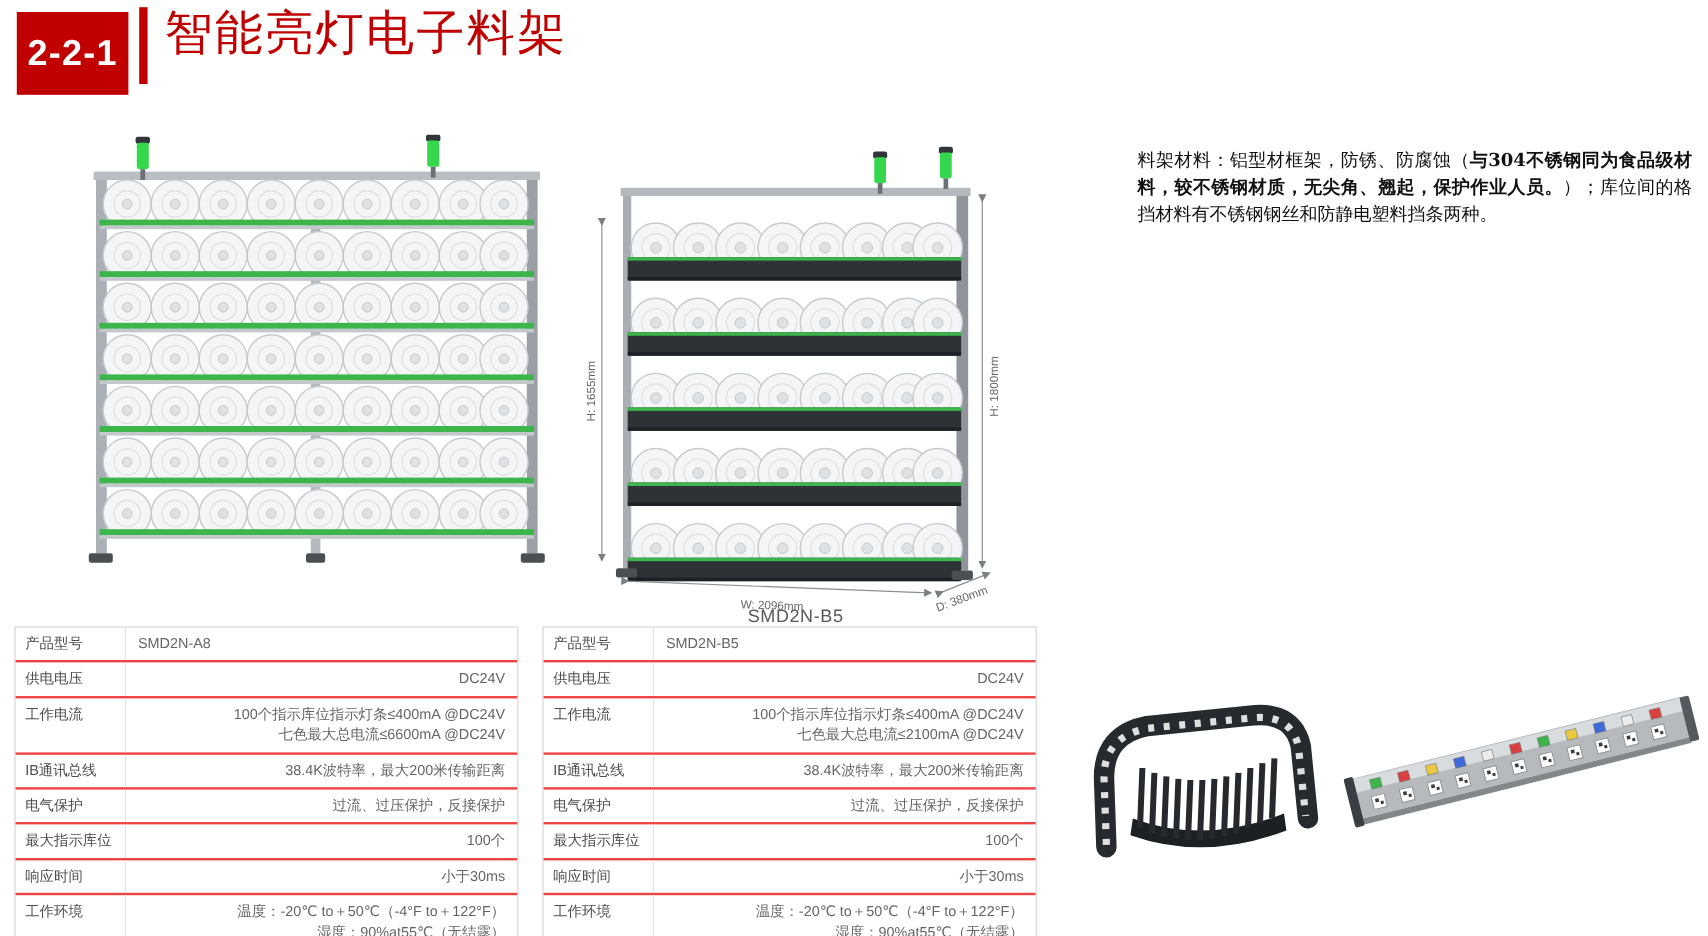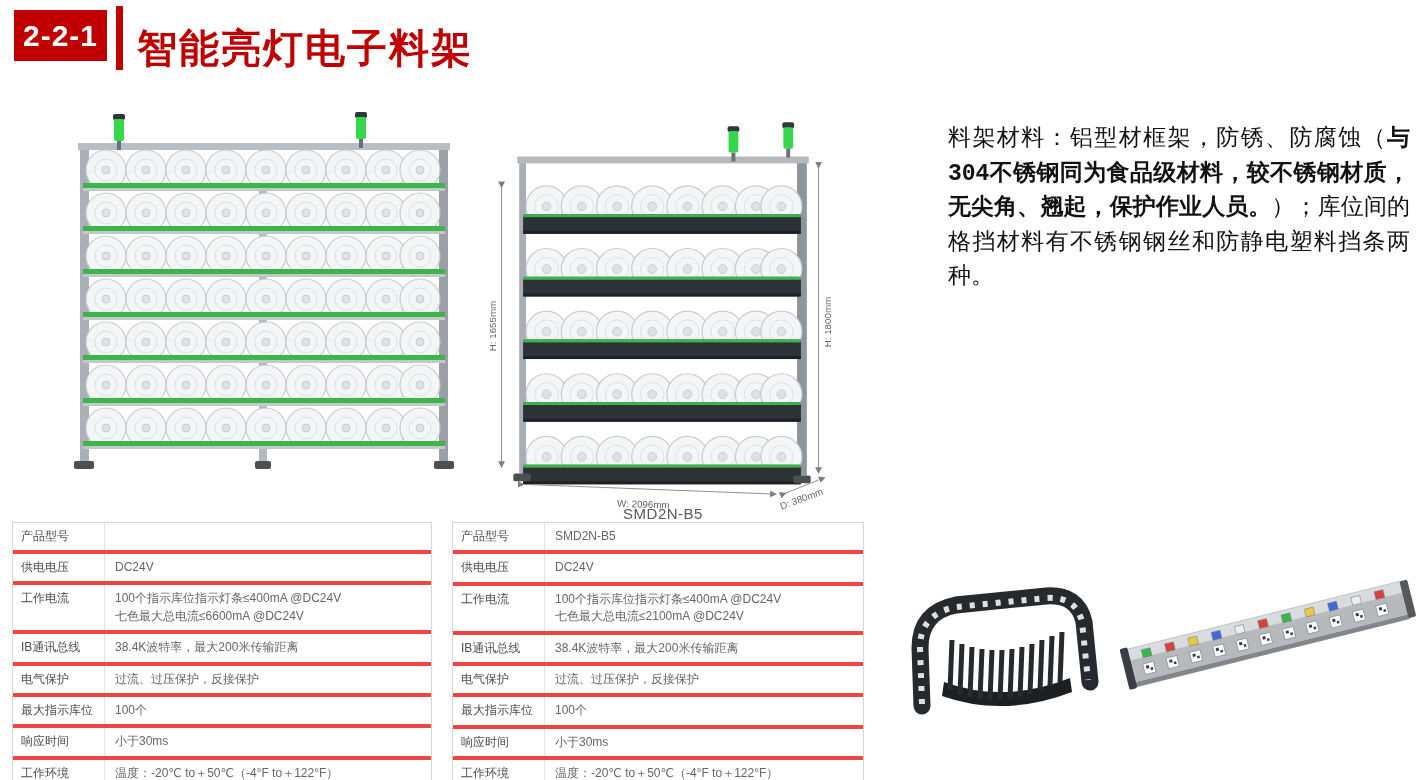--- a/index.html
+++ b/index.html
@@ -6,49 +6,49 @@
     --accent-red:#c00000;
     --indicator-green:#3cb54a;
     --table-border:#d6d6d6;
     --text-gray:#595959;
   }
   *{box-sizing:border-box;margin:0;padding:0;}
   html,body{width:1423px;height:780px;background:#ffffff;overflow:hidden;}
   body{position:relative;font-family:"Liberation Sans","DejaVu Sans",sans-serif;color:#333;}
 
   
-  .hdr-badge{position:absolute;left:14px;top:10px;width:93px;height:51px;
+  .hdr-badge{position:absolute;left:14px;top:10px;width:93px;height:69px;
     background:var(--accent-red);color:#fff;font-size:30px;font-weight:bold;
     display:flex;align-items:center;justify-content:center;letter-spacing:1px;}
   .hdr-bar{position:absolute;left:116px;top:6px;width:7px;height:64px;background:var(--accent-red);}
-  .hdr-title{position:absolute;left:137px;top:28px;font-size:40px;font-weight:bold;
+  .hdr-title{position:absolute;left:137px;top:8px;font-size:40px;font-weight:normal;
     color:var(--accent-red);letter-spacing:2px;line-height:1;}
 
   
   .rack-a{position:absolute;left:58px;top:112px;width:410px;height:370px;}
   .rack-b{position:absolute;left:482px;top:120px;width:362px;height:392px;}
   .rack-b-caption{position:absolute;left:482px;top:505px;width:362px;text-align:center;
     font-size:15px;color:var(--text-gray);letter-spacing:.5px;}
 
   
   .spec-table{position:absolute;top:522px;border:1px solid var(--table-border);
     font-size:12px;color:#666;background:#fff;}
   .spec-table.t1{left:12px;width:420px;}
   .spec-table.t2{left:452px;width:412px;}
   .spec-row{display:flex;align-items:stretch;}
-  .spec-row + .spec-row{border-top:4px solid #ef4444;}
+  .spec-row + .spec-row{border-top:2px solid #ef4444;text-align:right;}
   .spec-label{flex:0 0 92px;padding:5px 8px;font-weight:normal;color:#4d4d4d;
     border-right:1px solid #e4e4e4;display:flex;align-items:flex-start;}
   .spec-value{flex:1;padding:5px 10px;white-space:pre-line;line-height:1.45;color:#666;}
 
   
   .features{position:absolute;left:948px;top:122px;width:462px;
     font-family:"DejaVu Serif","Liberation Serif",serif;color:#111;}
   .features h2{font-size:22px;font-weight:bold;margin-bottom:20px;letter-spacing:1px;}
-  .features p{font-size:23px;line-height:1.5;margin-bottom:17px;text-align:justify;font-family:Liberation Mono, monospace;}
+  .features p{font-size:15px;line-height:1.5;margin-bottom:17px;text-align:justify;}
   .features .b{font-weight:bold;}
 
   
   .photo-bracket{position:absolute;left:900px;top:578px;width:205px;height:140px;}
   .photo-lightbar{position:absolute;left:1118px;top:562px;width:300px;height:150px;}
 
   svg text{font-family:"Liberation Sans","DejaVu Sans",sans-serif;}
 </style>
 </head>
 <body>
@@ -170,20 +170,21 @@
   <text transform="translate(357,232) rotate(-90)" font-size="10" fill="#666">H: 1800mm</text>
   <text transform="translate(138,395) rotate(2)" font-size="10" fill="#666">W: 2096mm</text>
   <text transform="translate(306,398) rotate(-20)" font-size="10" fill="#666">D: 380mm</text>
 </svg>
 
 <div class="rack-b-caption">SMD2N-B5</div>
 
 <div class="spec-table t1">
   <div class="spec-row">
     <div class="spec-label">产品型号</div>
+    <div class="spec-value">SMD2N-A8</div>
   </div>
   <div class="spec-row">
     <div class="spec-label">供电电压</div>
     <div class="spec-value">DC24V</div>
   </div>
   <div class="spec-row">
     <div class="spec-label">工作电流</div>
     <div class="spec-value">100个指示库位指示灯条≤400mA @DC24V
 七色最大总电流≤6600mA @DC24V</div>
   </div>

